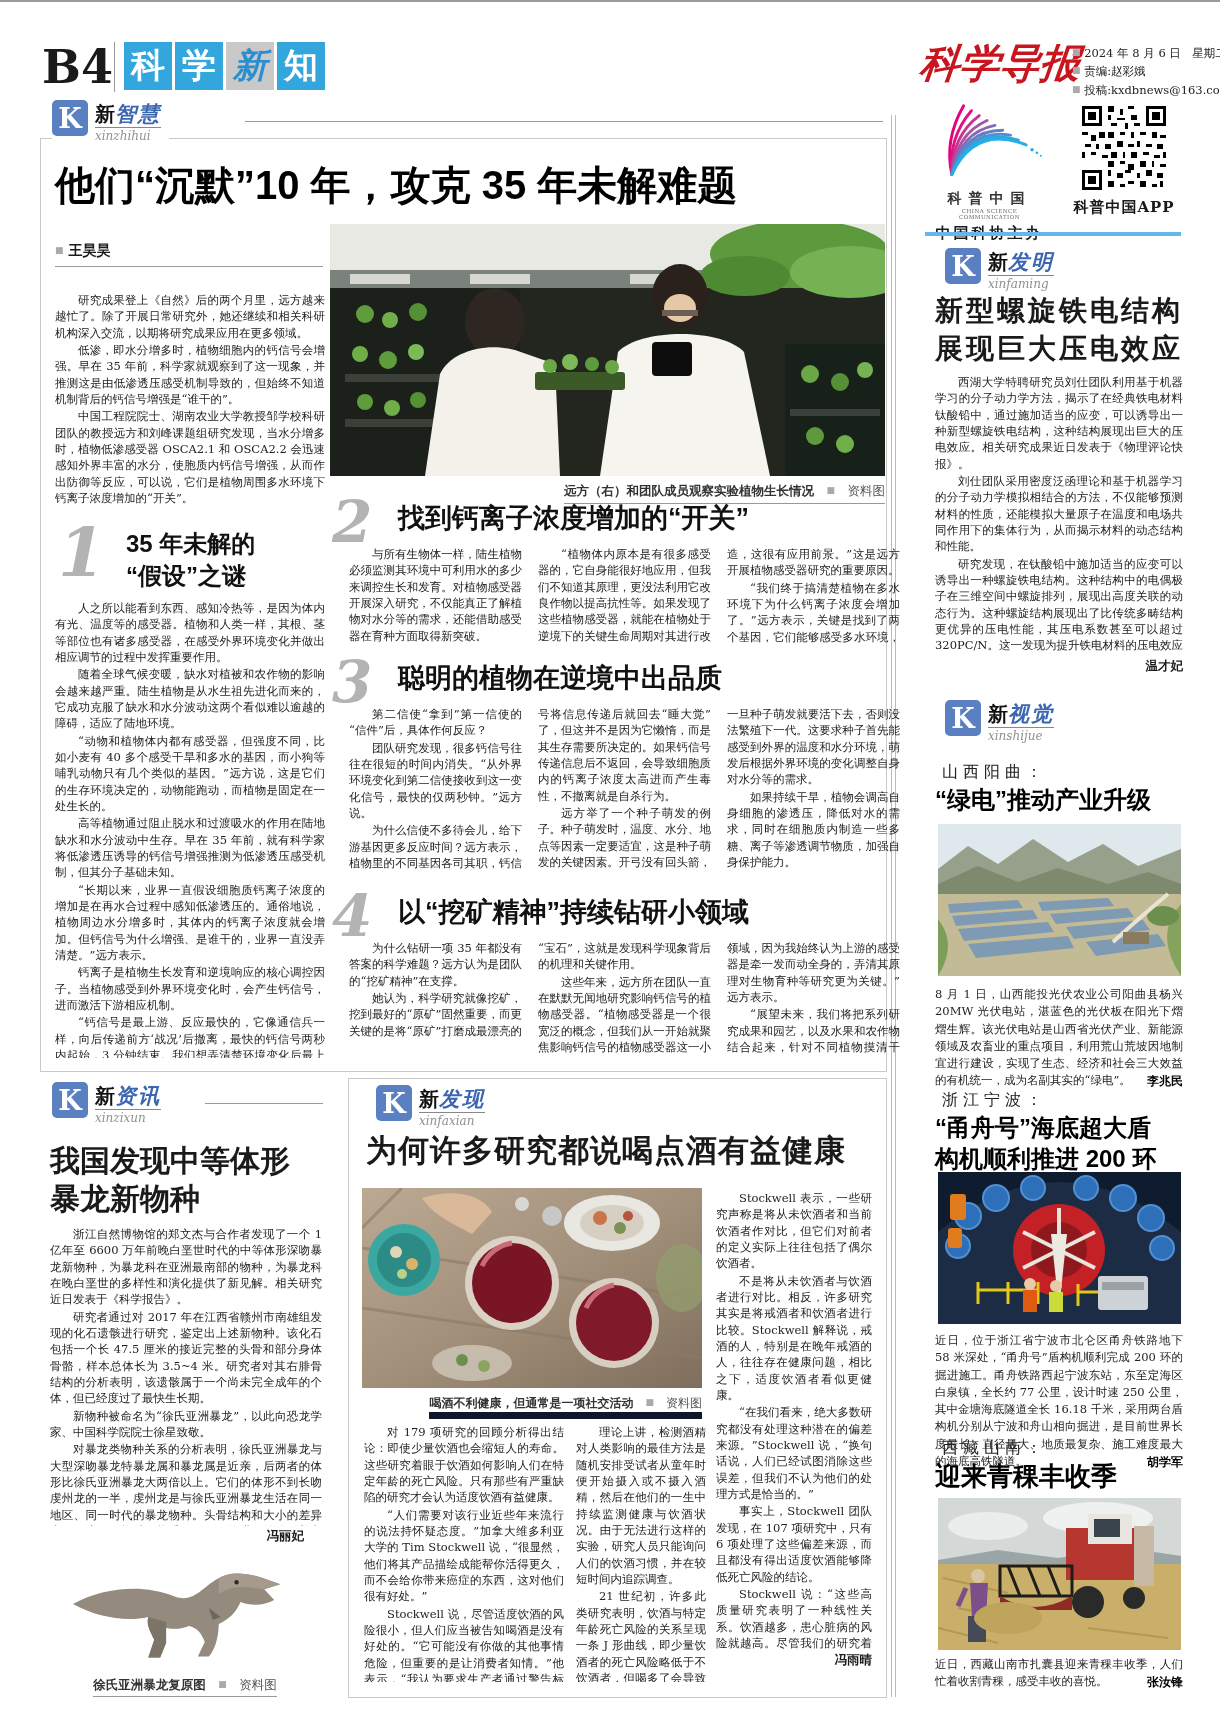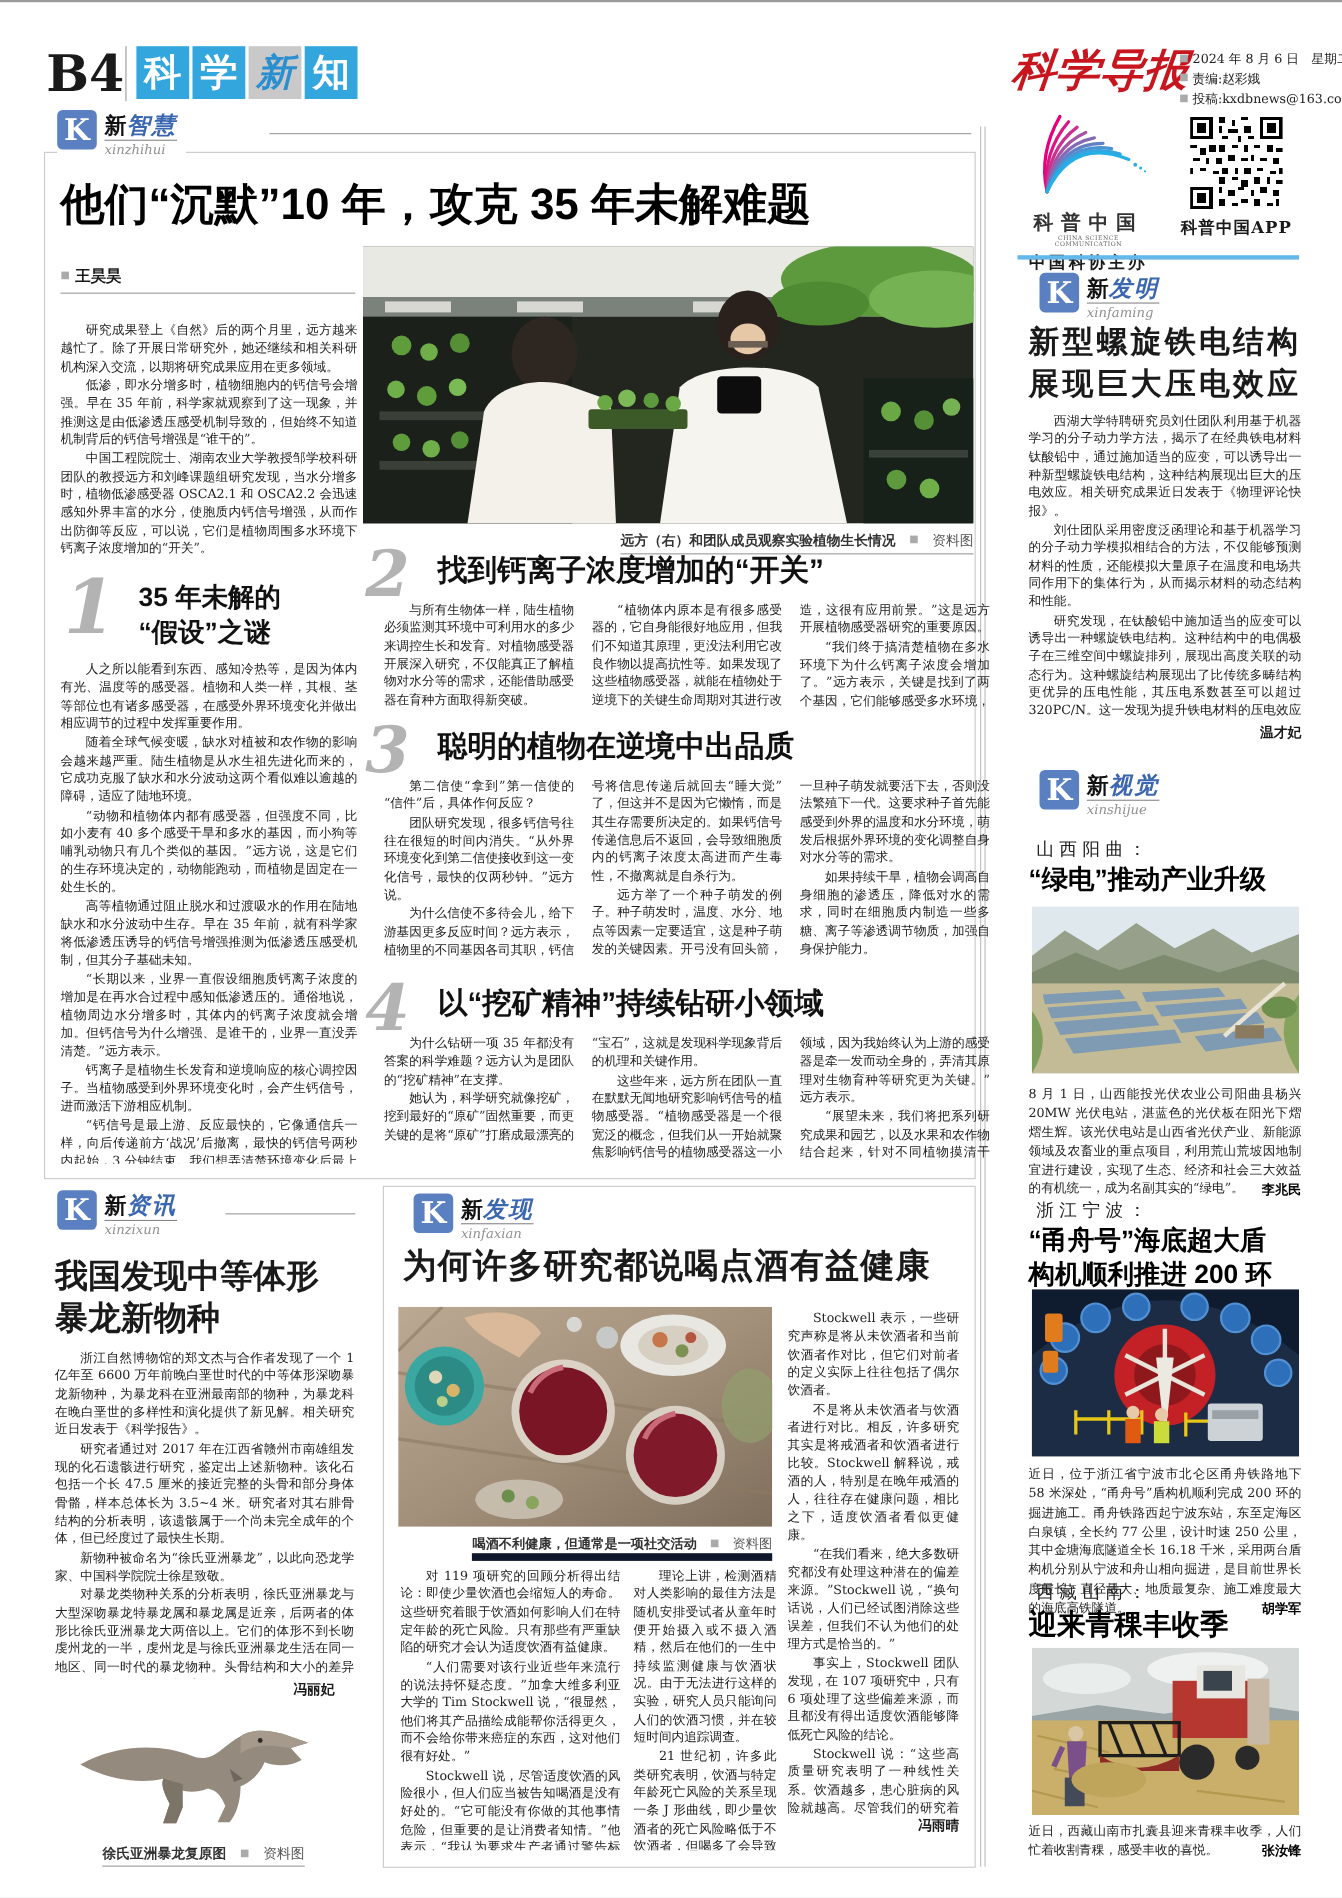--- a/index.html
+++ b/index.html
@@ -191,21 +191,21 @@
         <path d="M16,78 Q24,35 60,28" stroke="#8569b4"></path>
         <path d="M16,78 Q28,33 68,33" stroke="#637fc4"></path>
         <path d="M16,78 Q32,31 76,38" stroke="#4a93d2"></path>
         <path d="M16,78 Q36,29 84,43" stroke="#35a3de"></path>
         <path d="M16,78 Q40,27 92,48" stroke="#24afe7"></path>
       </g>
       <circle cx="98" cy="53" r="1.8" fill="#24afe7"></circle>
         <circle cx="103" cy="56" r="1.4" fill="#24afe7"></circle>
         <circle cx="107" cy="59" r="1" fill="#24afe7"></circle>
     </svg>
-    <div style="font-size:18px;font-weight:bold;letter-spacing:7px;color:#333;">科普中国</div>
+    <div style="font-size:14px;font-weight:bold;letter-spacing:7px;color:#333;">科普中国</div>
     <div style="font-size:5.5px;color:#666;letter-spacing:0.5px;">CHINA SCIENCE COMMUNICATION</div>
     <div style="font-size:15px;font-weight:bold;letter-spacing:3px;margin-top:4px;">中国科协主办</div>
   </div>
 
   <div class="abs" style="left:1068px;top:106px;width:112px;text-align:center;">
     <svg width="84" height="84" viewBox="0 0 29 29" shape-rendering="crispEdges">
       <rect width="29" height="29" fill="#fff"></rect>
       <g fill="#000">
         <rect x="0" y="0" width="7" height="7"></rect>
           <rect x="22" y="0" width="7" height="7"></rect>
@@ -452,21 +452,21 @@
         <circle cx="160" cy="16" r="7" fill="#e2e6e6" opacity="0.8"></circle>
     </svg>
   </div>
   <div class="abs" style="left:362px;top:1392px;width:340px;text-align:right;">
     <span class="photo-cap" style="display:inline-block;border-bottom:7px solid #0f172a;padding-bottom:0;font-size:12px;">
       <span>喝酒不利健康，但通常是一项社交活动</span>　<span class="sq">■</span>　<span class="credit">资料图</span>
     </span>
   </div>
 
   <div class="abs body-text" style="left:364px;top:1424px;width:200px;height:258px;">
-      <p>对 119 项研究的回顾分析得出结论：即使少量饮酒也会缩短人的寿命。这些研究着眼于饮酒如何影响人们在特定年龄的死亡风险。只有那些有严重缺陷的研究才会认为适度饮酒有益健康。</p>
+      <p>对 179 项研究的回顾分析得出结论：即使少量饮酒也会缩短人的寿命。这些研究着眼于饮酒如何影响人们在特定年龄的死亡风险。只有那些有严重缺陷的研究才会认为适度饮酒有益健康。</p>
       <p>“人们需要对该行业近些年来流行的说法持怀疑态度。”加拿大维多利亚大学的 Tim Stockwell 说，“很显然，他们将其产品描绘成能帮你活得更久，而不会给你带来癌症的东西，这对他们很有好处。”</p>
       <p>Stockwell 说，尽管适度饮酒的风险很小，但人们应当被告知喝酒是没有好处的。“它可能没有你做的其他事情危险，但重要的是让消费者知情。”他表示，“我认为要求生产者通过警告标签告知消费者风险很重要。”</p>
     </div>
   <div class="abs body-text" style="left:576px;top:1424px;width:130px;height:258px;">
       <p>理论上讲，检测酒精对人类影响的最佳方法是随机安排受试者从童年时便开始摄入或不摄入酒精，然后在他们的一生中持续监测健康与饮酒状况。由于无法进行这样的实验，研究人员只能询问人们的饮酒习惯，并在较短时间内追踪调查。</p>
       <p>21 世纪初，许多此类研究表明，饮酒与特定年龄死亡风险的关系呈现一条 J 形曲线，即少量饮酒者的死亡风险略低于不饮酒者，但喝多了会导致死亡风险急剧上升。</p>
     </div>
   <div class="abs body-text" style="left:716px;top:1190px;width:156px;height:460px;">
       <p>Stockwell 表示，一些研究声称是将从未饮酒者和当前饮酒者作对比，但它们对前者的定义实际上往往包括了偶尔饮酒者。</p>
       <p>不是将从未饮酒者与饮酒者进行对比。相反，许多研究其实是将戒酒者和饮酒者进行比较。Stockwell 解释说，戒酒的人，特别是在晚年戒酒的人，往往存在健康问题，相比之下，适度饮酒者看似更健康。</p>

